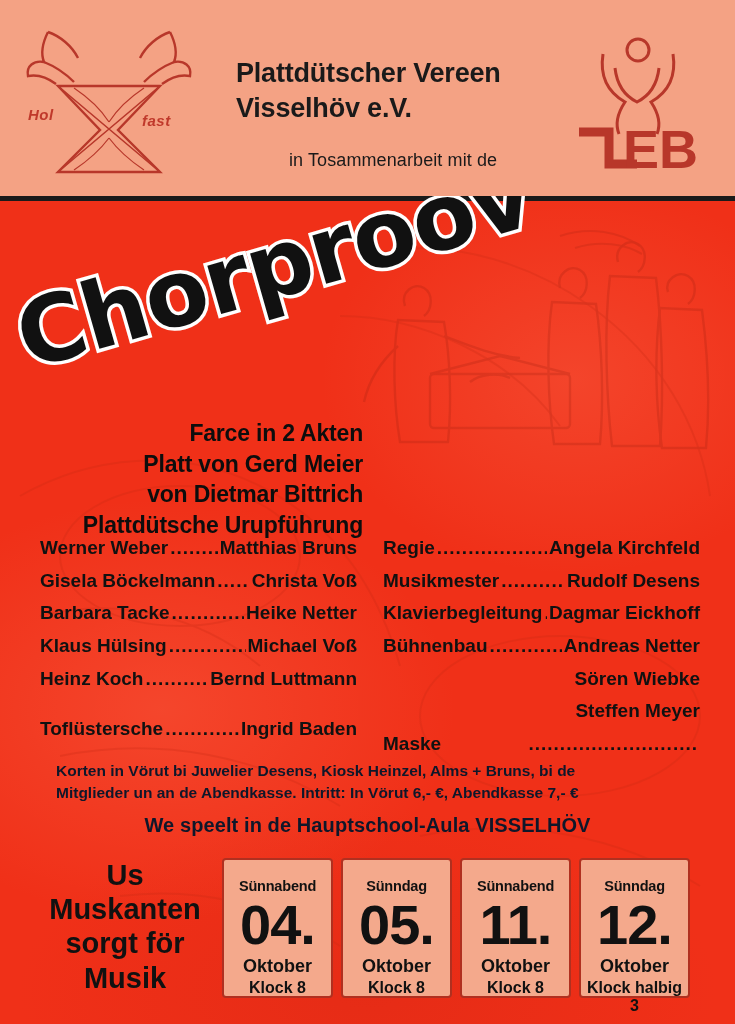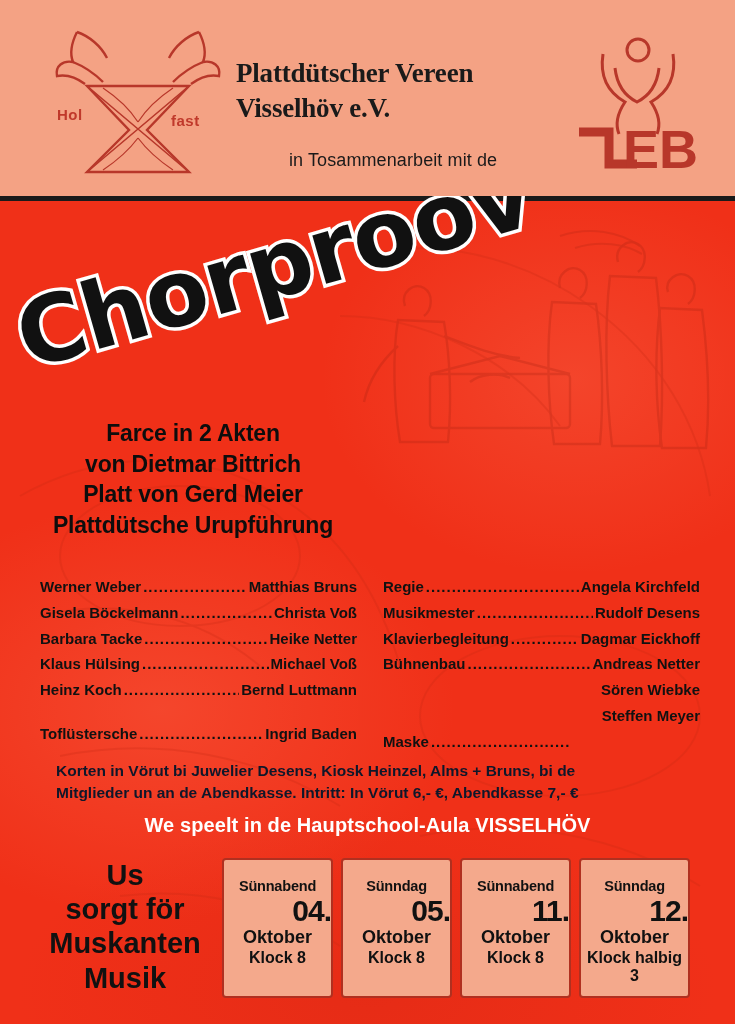--- a/index.html
+++ b/index.html
@@ -24,42 +24,41 @@
   
   .header {
     position: absolute;
     left: 0; top: 0;
     width: 735px;
     height: 196px;
     background: #f4a284;
   }
   .header-logo {
     position: absolute;
-    left: 43px; top: 22px;
-    width: 190px; height: 155px;
+    left: 14px; top: 22px;
+    width: 190px; height: 155px; font-style: italic;
   }
   .header-logo .lab {
     position: absolute;
     font-weight: bold;
     font-size: 15px;
     color: #c0392b;
     letter-spacing: .5px;
   }
   .header-logo .lab.hol { left: 14px; top: 84px; }
   .header-logo .lab.fast { left: 128px; top: 90px; }
 
   .org-title {
     position: absolute;
     left: 236px; top: 56px;
     font-size: 27px;
     font-weight: bold;
     color: #1a1a1a;
     line-height: 1.28;
     letter-spacing: -0.2px;
-    font-family: Liberation Serif, serif;
   }
   .coop-line {
     position: absolute;
     left: 289px; top: 150px;
     font-size: 18px;
     color: #1a1a1a;
     letter-spacing: .1px;
   }
   .leb-logo {
     position: absolute;
@@ -118,37 +117,38 @@
     -webkit-text-stroke: 7px #ffffff;
     paint-order: stroke fill;
     white-space: nowrap;
   }
 
   
   .subtitle {
     position: absolute;
     right: 372px; top: 222px;
     width: 340px;
-    text-align: center;
+    text-align: right;
     color: #0d0d0d;
     font-size: 23px;
     font-weight: bold;
     line-height: 1.33;
     letter-spacing: -.2px;
   }
 
   
   .cast {
     position: absolute;
-    left: 40px; top: 378px;
+    left: 40px; top: 336px;
     width: 660px;
     display: flex;
     gap: 26px;
     color: #111;
-    font-size: 15px;
+    font-size: 19px;
+    text-align: right;
   }
   .cast-col { width: 317px; }
   .cast-row {
     display: flex;
     align-items: baseline;
     white-space: nowrap;
     line-height: 1.72;
     font-weight: bold;
   }
   .cast-row .role { flex: 0 0 auto; }
@@ -172,21 +172,21 @@
     color: #0f172a;
     font-size: 15.5px;
     font-weight: bold;
     line-height: 1.45;
   }
   .venue {
     position: absolute;
     left: 0; top: 618px;
     width: 735px;
     text-align: center;
-    color: #ffffff;
+    color: #0f172a;
     font-size: 20px;
     font-weight: bold;
     letter-spacing: .1px;
   }
 
   
   .musicians {
     position: absolute;
     left: 30px; top: 662px;
     width: 190px;
@@ -214,25 +214,24 @@
     color: #111;
     padding-top: 18px;
     box-sizing: border-box;
   }
   .date-card .dow {
     font-size: 14.5px;
     font-weight: bold;
     letter-spacing: -.2px;
   }
   .date-card .day {
-    font-size: 30px;
+    font-size: 56px;
     font-weight: bold;
     line-height: 1.12;
     letter-spacing: -1px;
-    text-align: right;
   }
   .date-card .month {
     font-size: 18px;
     font-weight: bold;
     line-height: 1.1;
   }
   .date-card .time {
     font-size: 16px;
     font-weight: bold;
     margin-top: 2px;
@@ -328,22 +327,22 @@
         <path d="M470 186 C480 178 498 176 510 182"></path>
       </g>
     </svg>
 
     <div class="chorproov">
       <div class="chorproov-text">Chorproov</div>
     </div>
 
     <div class="subtitle">
       <div>Farce in 2 Akten</div>
+      <div>Platt von Gerd Meier</div>
       <div>von Dietmar Bittrich</div>
-      <div>Platt von Gerd Meier</div>
       <div>Plattdütsche Urupführung</div>
     </div>
 
     <div class="cast">
       <div class="cast-col">
         <div class="cast-row">
           <span class="role">Werner Weber</span>
           <span class="dots">................................................</span>
           <span class="name">Matthias Bruns</span>
         </div>
@@ -411,22 +410,22 @@
 
     <div class="info">
       <div>Korten in Vörut bi Juwelier Desens, Kiosk Heinzel, Alms + Bruns, bi de</div>
       <div>Mitglieder un an de Abendkasse. Intritt: In Vörut 6,- €, Abendkasse 7,- €</div>
     </div>
 
     <div class="venue">We speelt in de Hauptschool-Aula VISSELHÖV</div>
 
     <div class="musicians">
       <div>Us</div>
+      <div>Muskanten</div>
       <div>sorgt för</div>
-      <div>Muskanten</div>
       <div>Musik</div>
     </div>
 
     <div class="dates">
       <div class="date-card">
         <div class="dow">Sünnabend</div>
         <div class="day">04.</div>
         <div class="month">Oktober</div>
         <div class="time">Klock 8</div>
       </div>

